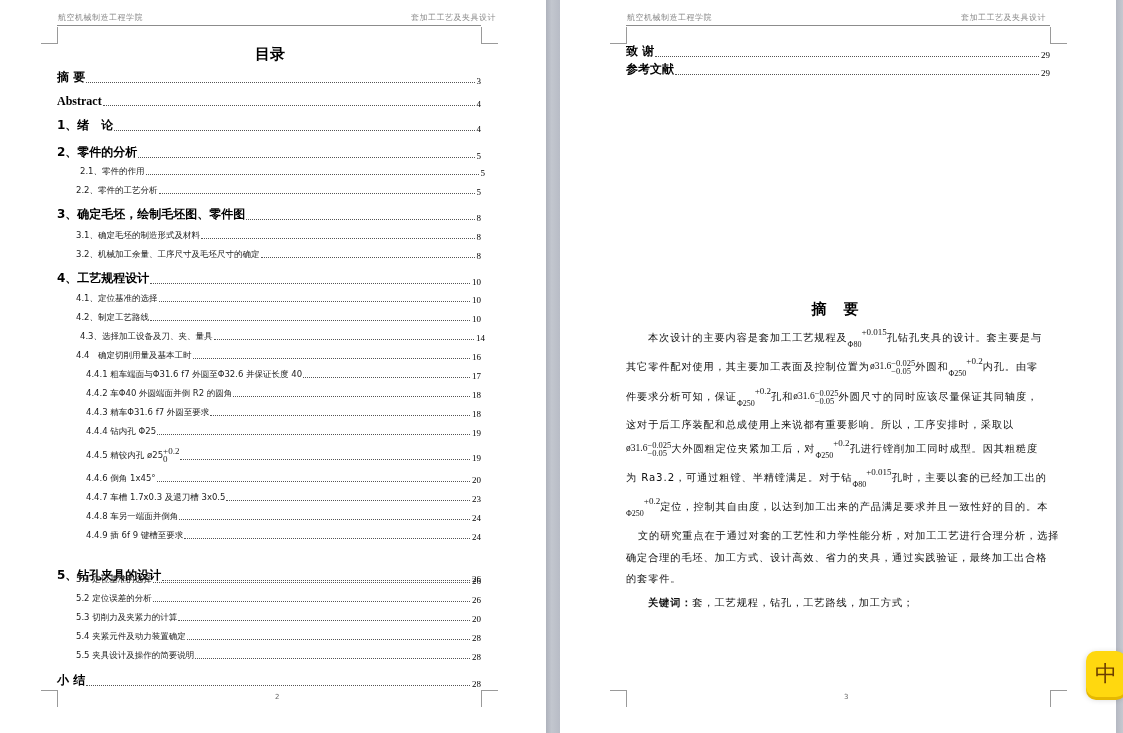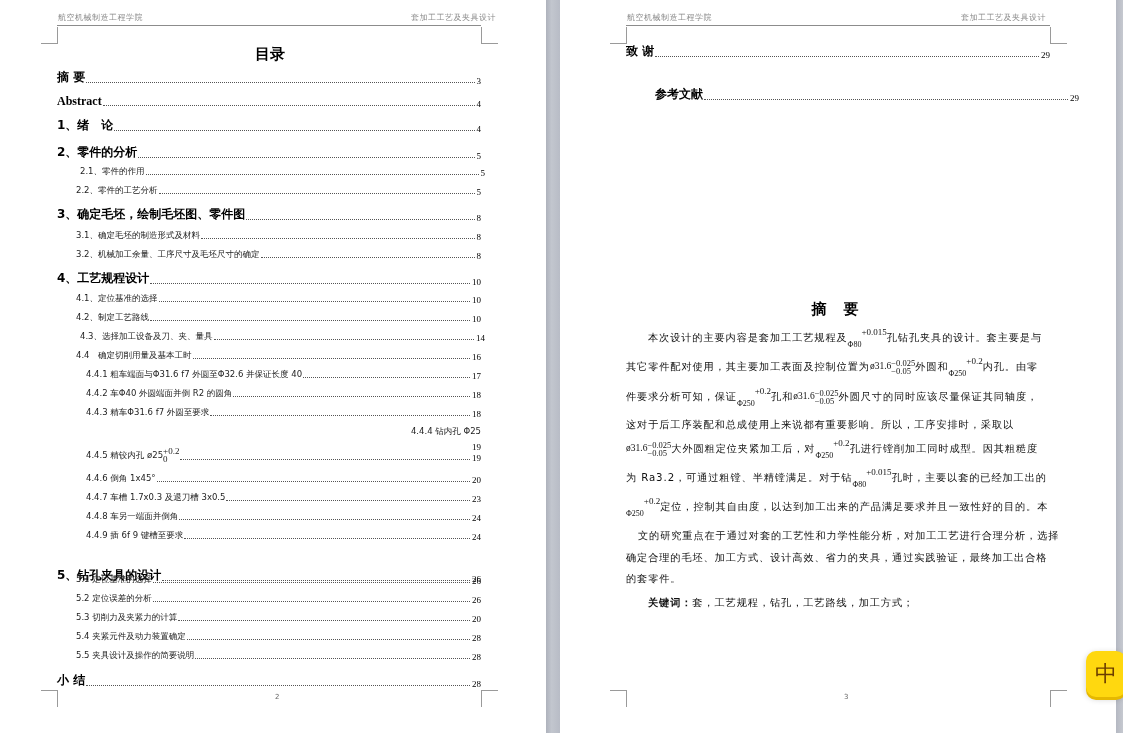--- a/index.html
+++ b/index.html
@@ -147,21 +147,21 @@
       <div class="toc-row lvl3" style="top: 388px; left: 86px; width: 395px;">
         <span class="lbl"><span>4.4.2  车Φ40 外圆端面并倒 R2 的圆角</span></span>
         <span class="dots"></span>
         <span class="pg">18</span>
       </div>
       <div class="toc-row lvl3" style="top: 407px; left: 86px; width: 395px;">
         <span class="lbl"><span>4.4.3 精车Φ31.6 f7  外圆至要求</span></span>
         <span class="dots"></span>
         <span class="pg">18</span>
       </div>
-      <div class="toc-row lvl3" style="top: 426px; left: 86px; width: 395px; flex-direction: column;">
+      <div class="toc-row lvl3" style="top: 426px; left: 86px; width: 395px;">
         <span class="lbl"><span>4.4.4 钻内孔 Φ25</span></span>
         <span class="dots"></span>
         <span class="pg">19</span>
       </div>
       <div class="toc-row lvl3" style="top: 447px; left: 86px; width: 395px;">
         <span class="lbl"><span>4.4.5 精铰内孔 ø25</span><span class="frac"><span>+0.2</span><span>0</span></span></span>
         <span class="dots"></span>
         <span class="pg">19</span>
       </div>
       <div class="toc-row lvl3" style="top: 473px; left: 86px; width: 395px;">
@@ -234,21 +234,21 @@
   <div class="hdr-rule" style="left:66px;width:424px;"></div>
   <div class="crop" style="left:50px;top:27px;border-right-width:1px;border-bottom-width:1px;"></div>
   <div class="crop" style="left:490px;top:27px;border-left-width:1px;border-bottom-width:1px;"></div>
 
   <div id="toc-right">
       <div class="toc-row lvl1" style="top: 43px; left: 66px; width: 424px;">
         <span class="lbl"><span>致 谢</span></span>
         <span class="dots"></span>
         <span class="pg">29</span>
       </div>
-      <div class="toc-row lvl1" style="top: 86px; left: 66px; width: 424px; margin-left: 29px;">
+      <div class="toc-row lvl1" style="top: 61px; left: 66px; width: 424px;">
         <span class="lbl"><span>参考文献</span></span>
         <span class="dots"></span>
         <span class="pg">29</span>
       </div>
     </div>
 
   <div class="abs-title">摘 要</div>
   <div id="abstract-body">
       <div class="abs-line" style="top: 331px; left: 88px;"><span>本次设计的主要内容是套加工工艺规程及</span><span class="tol"><span class="base">Φ80</span><span class="up">+0.015</span></span><span>孔钻孔夹具的设计。套主要是与</span></div>
       <div class="abs-line" style="top: 359px;"><span>其它零件配对使用，其主要加工表面及控制位置为</span><span class="tol2"><span>ø31.6</span><span class="st"><span>−0.025</span><span>−0.05</span></span></span><span>外圆和</span><span class="tol"><span class="base">Φ250</span><span class="up">+0.2</span></span><span>内孔。由零</span></div>

